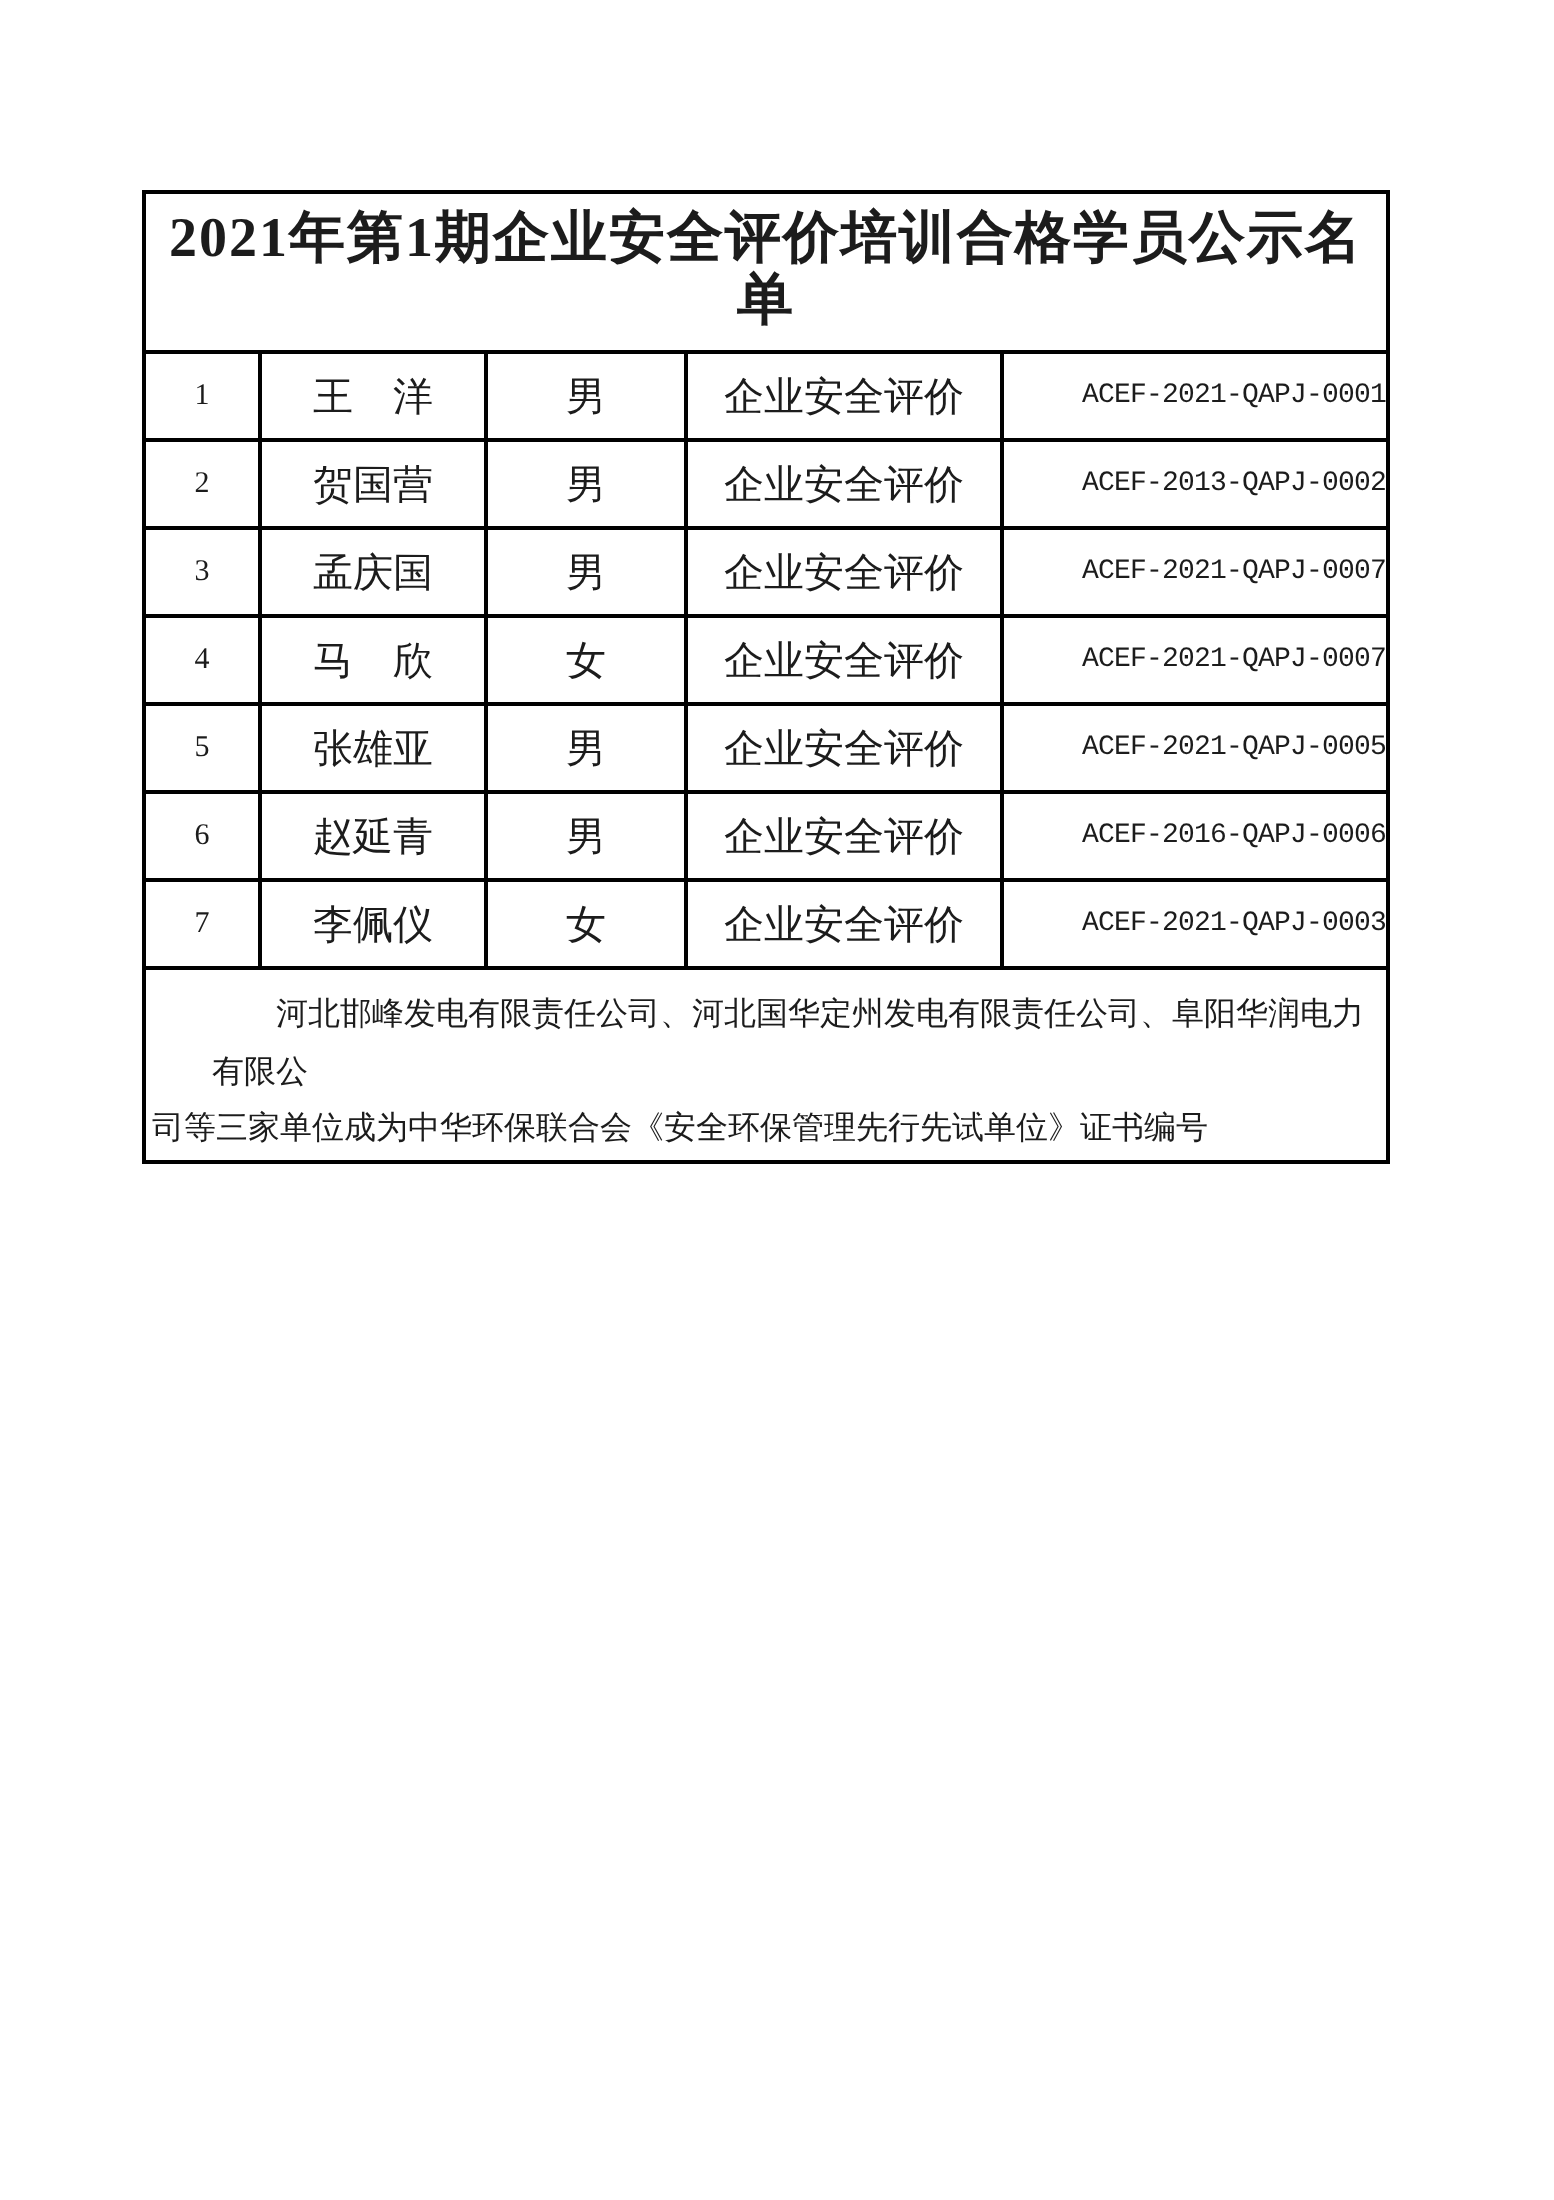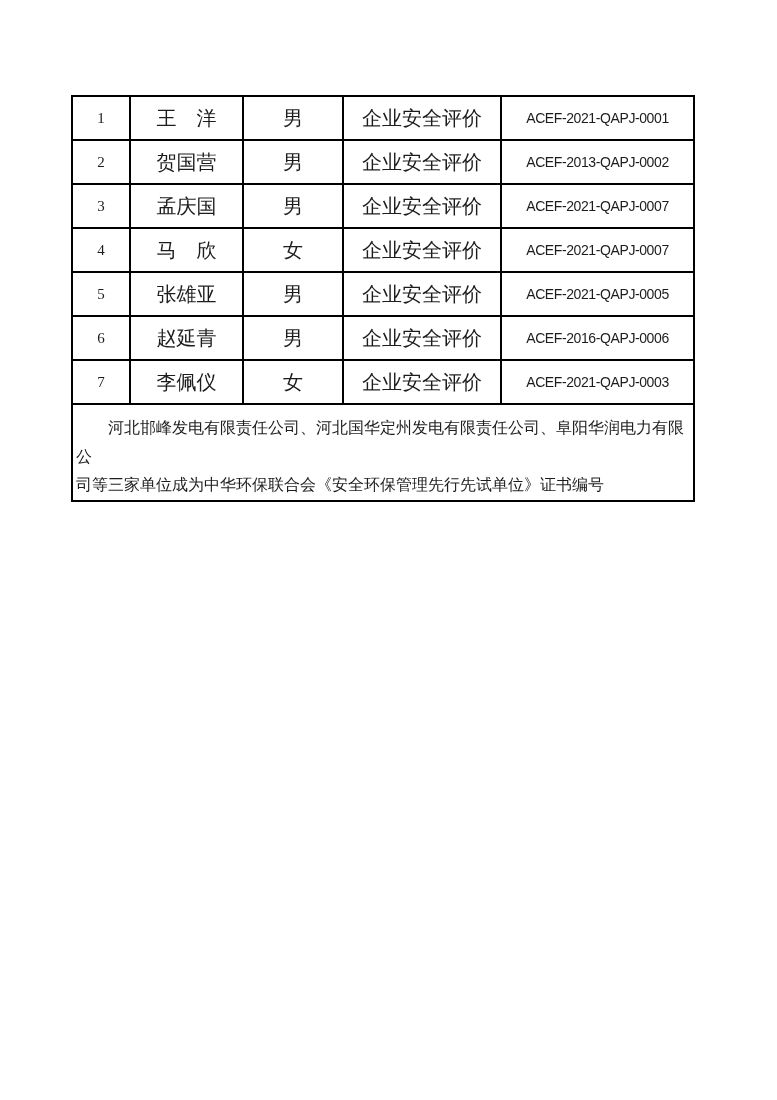--- a/index.html
+++ b/index.html
@@ -46,49 +46,54 @@
   tr.data-row td {
     height: 42px;
     font-size: 20px;
     font-weight: normal;
   }
   .doc-table td.idx {
     font-family: "Liberation Serif", serif;
     font-size: 15px;
   }
   .doc-table td.cert {
-    font-family: Liberation Sans, sans-serif;
+    font-family: Liberation Mono, monospace;
     font-size: 14px;
     letter-spacing: -0.4px;
+    text-align: right;
   }
   tr.footer-row td {
     height: 79px;
     text-align: left;
     vertical-align: top;
     padding: 9px 3px 0 3px;
     font-size: 16px;
     line-height: 28.5px;
   }
   .footer-line-first {
     text-indent: 32px;
+    margin-left: 30px;
   }
 </style>
 </head>
 <body>
 
 <div class="page">
   <table class="doc-table">
     <colgroup>
       <col style="width:58px">
       <col style="width:113px">
       <col style="width:100px">
       <col style="width:158px">
       <col style="width:193px">
     </colgroup>
     <thead>
+      <tr class="title-row">
+        <td colspan="5">2021年第1期企业安全评价培训合格学员公示名单</td>
+      </tr>
     </thead>
     <tbody>
         <tr class="data-row">
           <td class="idx">1</td>
           <td>王　洋</td>
           <td>男</td>
           <td>企业安全评价</td>
           <td class="cert">ACEF-2021-QAPJ-0001</td>
         </tr>
         <tr class="data-row">

